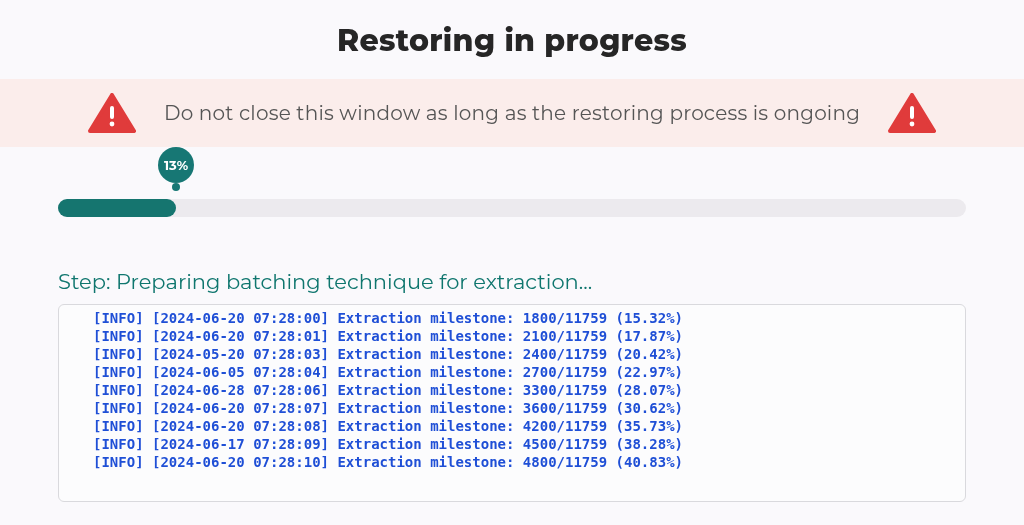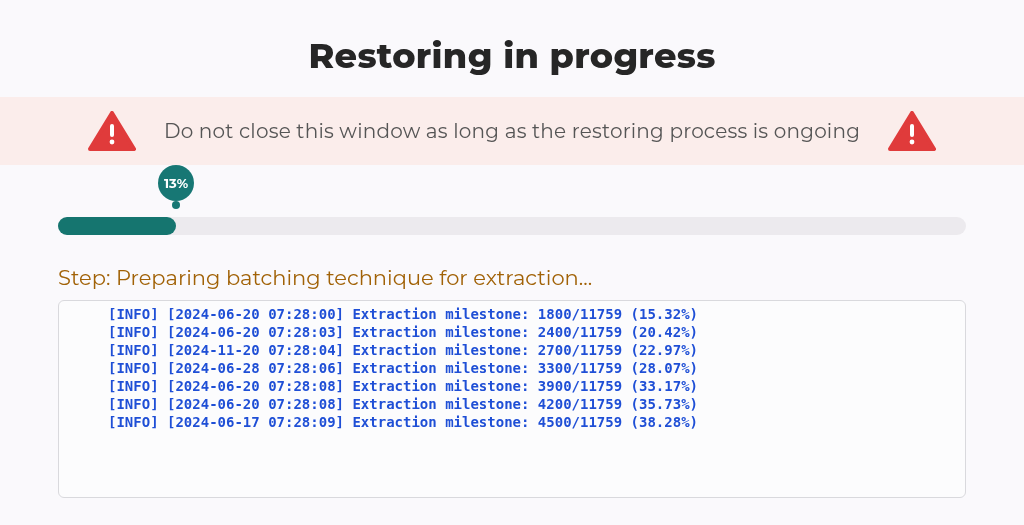--- a/index.html
+++ b/index.html
@@ -22,25 +22,25 @@
     background:var(--bg);
     font-family:"Segoe UI",Montserrat,Arial,sans-serif;
     color:var(--text);
     overflow:hidden;
     position:relative;
   }
 
   
   .title{
     text-align:center;
-    font-size:35px;
+    font-size:30px;
     font-weight:800;
     letter-spacing:.3px;
     color:#262626;
-    margin:34px 0 20px 0;
+    margin:22px 0 20px 0;
   }
 
   
   .warn{
     background:var(--warn-bg);
     display:flex;
     align-items:center;
     justify-content:center;
     gap:28px;
     padding:14px 20px;
@@ -87,35 +87,35 @@
   .bubble::after{
     content:"";
     position:absolute;
     bottom:-8px;left:50%;transform:translateX(-50%);
     width:8px;height:8px;border-radius:50%;
     background:var(--teal);
   }
 
   
   .step{
-    margin:30px 58px 10px 58px;
+    margin:52px 58px 10px 58px;
     font-size:21px;
-    color:#a16207;
+    color:#0f766e;
     font-weight:400;
   }
 
   
   .log-outer{
     margin:0 58px 0 58px;
     border:1px solid var(--log-border);
     border-radius:6px;
     background:#fcfcfd;
     height:198px;
     overflow-y:scroll;
-    padding:4px 0 4px 49px;
+    padding:4px 0 4px 34px;
     font-family:Consolas,Menlo,monospace;
     font-size:14px;
     line-height:18px;
     color:var(--log-blue);
     font-weight:600;
     position:relative;
   }
   .log-line{white-space:nowrap;}
 
   
@@ -152,19 +152,21 @@
     <div class="fill" id="fill" style="width: 13%;"></div>
   </div>
 </div>
 
 <div class="step">
   <span>Step: </span><span>Preparing batching technique for extraction...</span>
 </div>
 
 <div class="log-outer" id="log">
     <div class="log-line">[INFO] [2024-06-20 07:28:00] Extraction milestone: 1800/11759 (15.32%)</div>
-    <div class="log-line">[INFO] [2024-06-20 07:28:03] Extraction milestone: 2400/11759 (20.42%)</div>
-    <div class="log-line">[INFO] [2024-11-20 07:28:04] Extraction milestone: 2700/11759 (22.97%)</div>
+    <div class="log-line">[INFO] [2024-06-20 07:28:01] Extraction milestone: 2100/11759 (17.87%)</div>
+    <div class="log-line">[INFO] [2024-05-20 07:28:03] Extraction milestone: 2400/11759 (20.42%)</div>
+    <div class="log-line">[INFO] [2024-06-05 07:28:04] Extraction milestone: 2700/11759 (22.97%)</div>
     <div class="log-line">[INFO] [2024-06-28 07:28:06] Extraction milestone: 3300/11759 (28.07%)</div>
-    <div class="log-line">[INFO] [2024-06-20 07:28:08] Extraction milestone: 3900/11759 (33.17%)</div>
+    <div class="log-line">[INFO] [2024-06-20 07:28:07] Extraction milestone: 3600/11759 (30.62%)</div>
     <div class="log-line">[INFO] [2024-06-20 07:28:08] Extraction milestone: 4200/11759 (35.73%)</div>
     <div class="log-line">[INFO] [2024-06-17 07:28:09] Extraction milestone: 4500/11759 (38.28%)</div>
+    <div class="log-line">[INFO] [2024-06-20 07:28:10] Extraction milestone: 4800/11759 (40.83%)</div>
   </div>
 
 </body></html>

